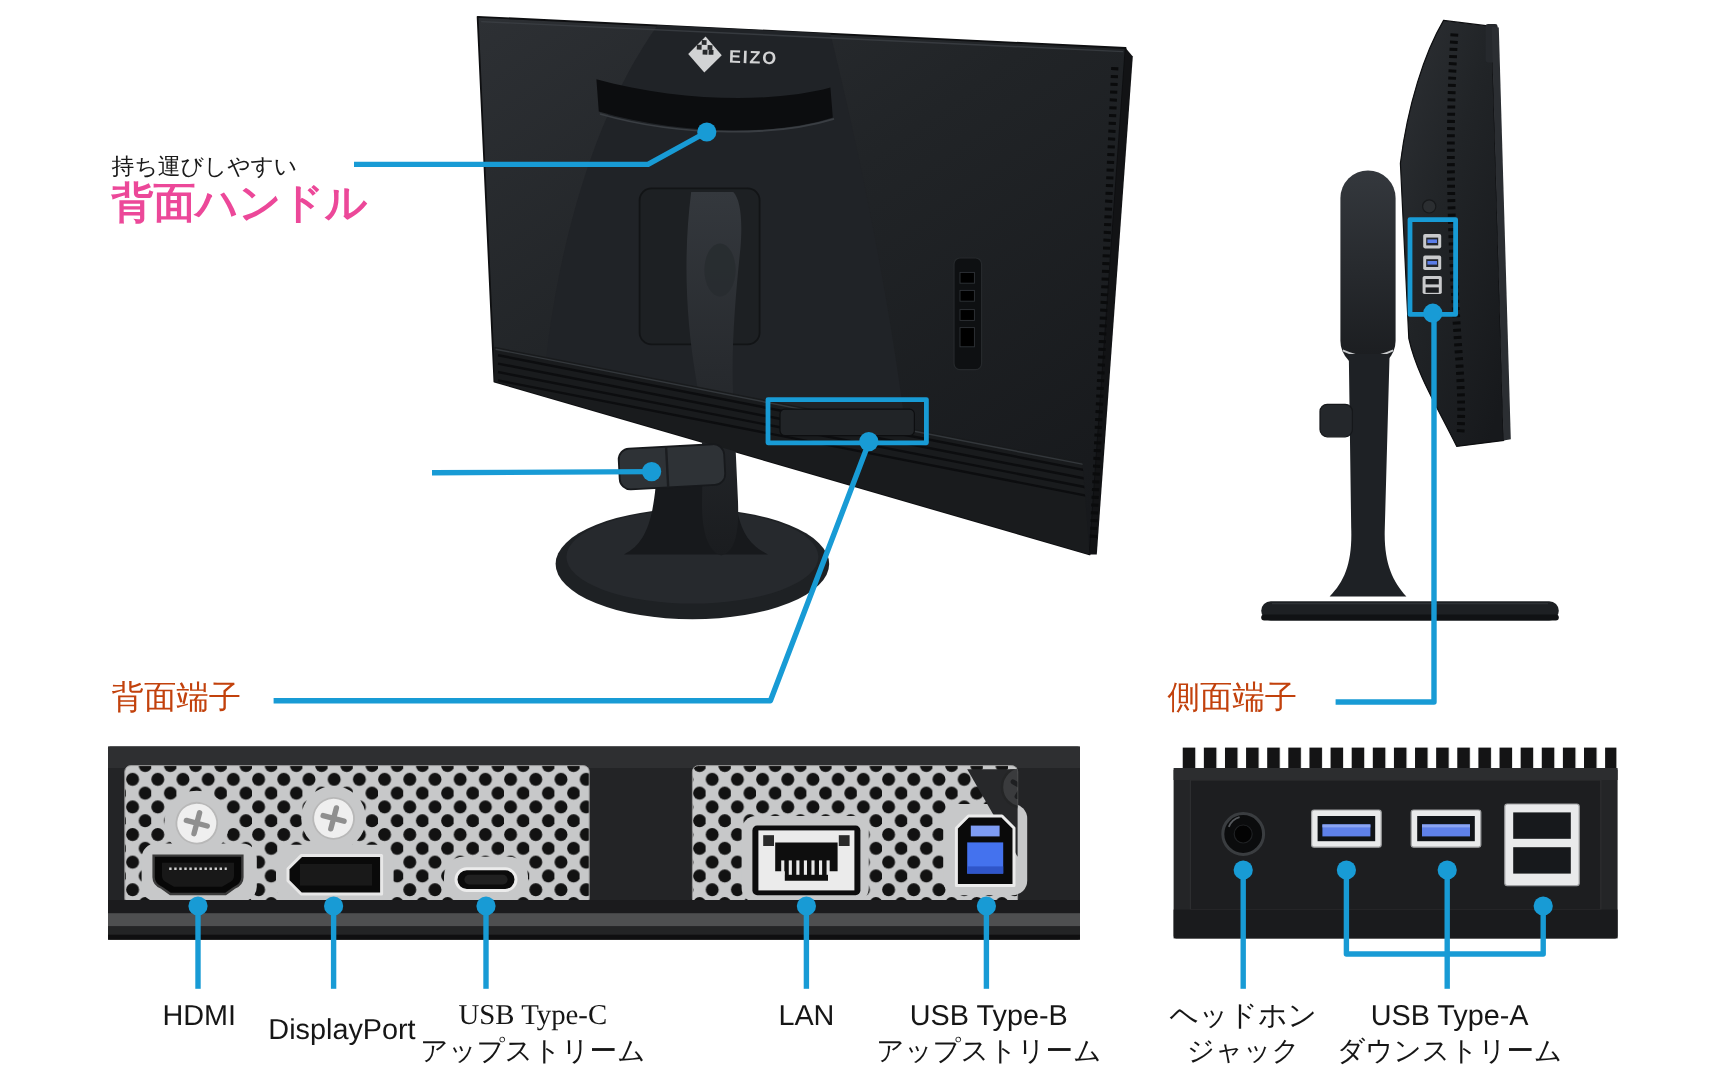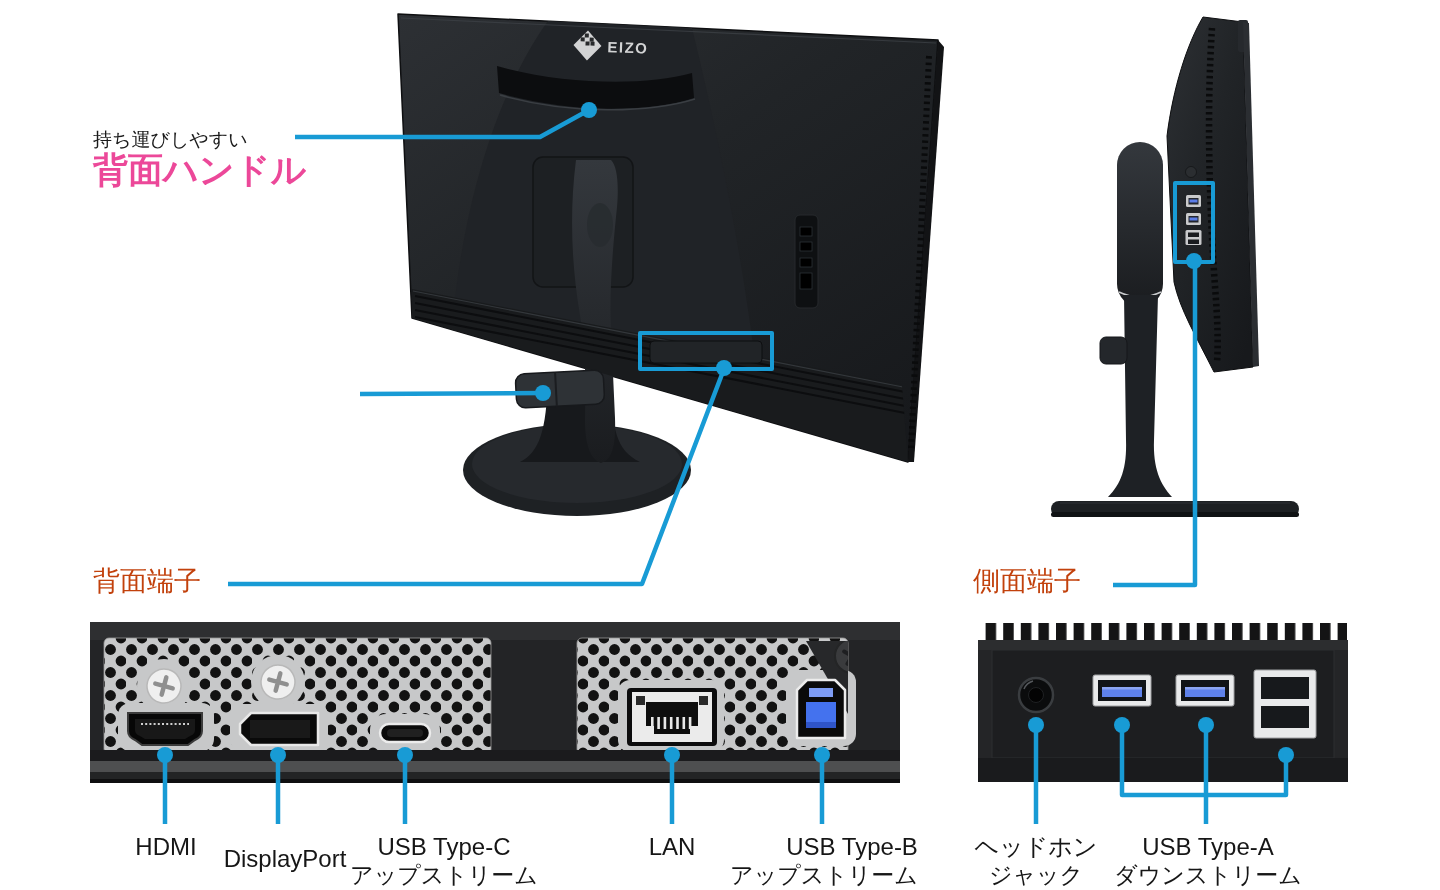--- a/index.html
+++ b/index.html
@@ -276,26 +276,26 @@
   <div class="sub">持ち運びしやすい</div>
   <div class="main">背面ハンドル</div>
 </div>
 
 
 <div class="terminal" style="left:93px;top:566px;">背面端子</div>
 <div class="terminal" style="left:973px;top:566px;">側面端子</div>
 
 <div class="portlbl" style="left:166px;top:832px;">HDMI</div>
 <div class="portlbl" style="left:285px;top:832px;margin-top:12px;">DisplayPort</div>
-<div class="portlbl" style="left:444px;top:832px;">
+<div class="portlbl" style="left:444px;top:832px;font-family:Liberation Serif, serif;">
   <div>USB Type-C</div>
   <div class="l2">アップストリーム</div>
 </div>
 <div class="portlbl" style="left:672px;top:832px;">LAN</div>
-<div class="portlbl" style="left:824px;top:832px;text-align:right;">
+<div class="portlbl" style="left:824px;top:832px;">
   <div>USB Type-B</div>
   <div class="l2">アップストリーム</div>
 </div>
 <div class="portlbl" style="left:1208px;top:832px;">
   <div>USB Type-A</div>
   <div class="l2">ダウンストリーム</div>
 </div>
 <div class="portlbl" style="left:1036px;top:832px;">
   <div>ヘッドホン</div>
   <div class="l2">ジャック</div>

